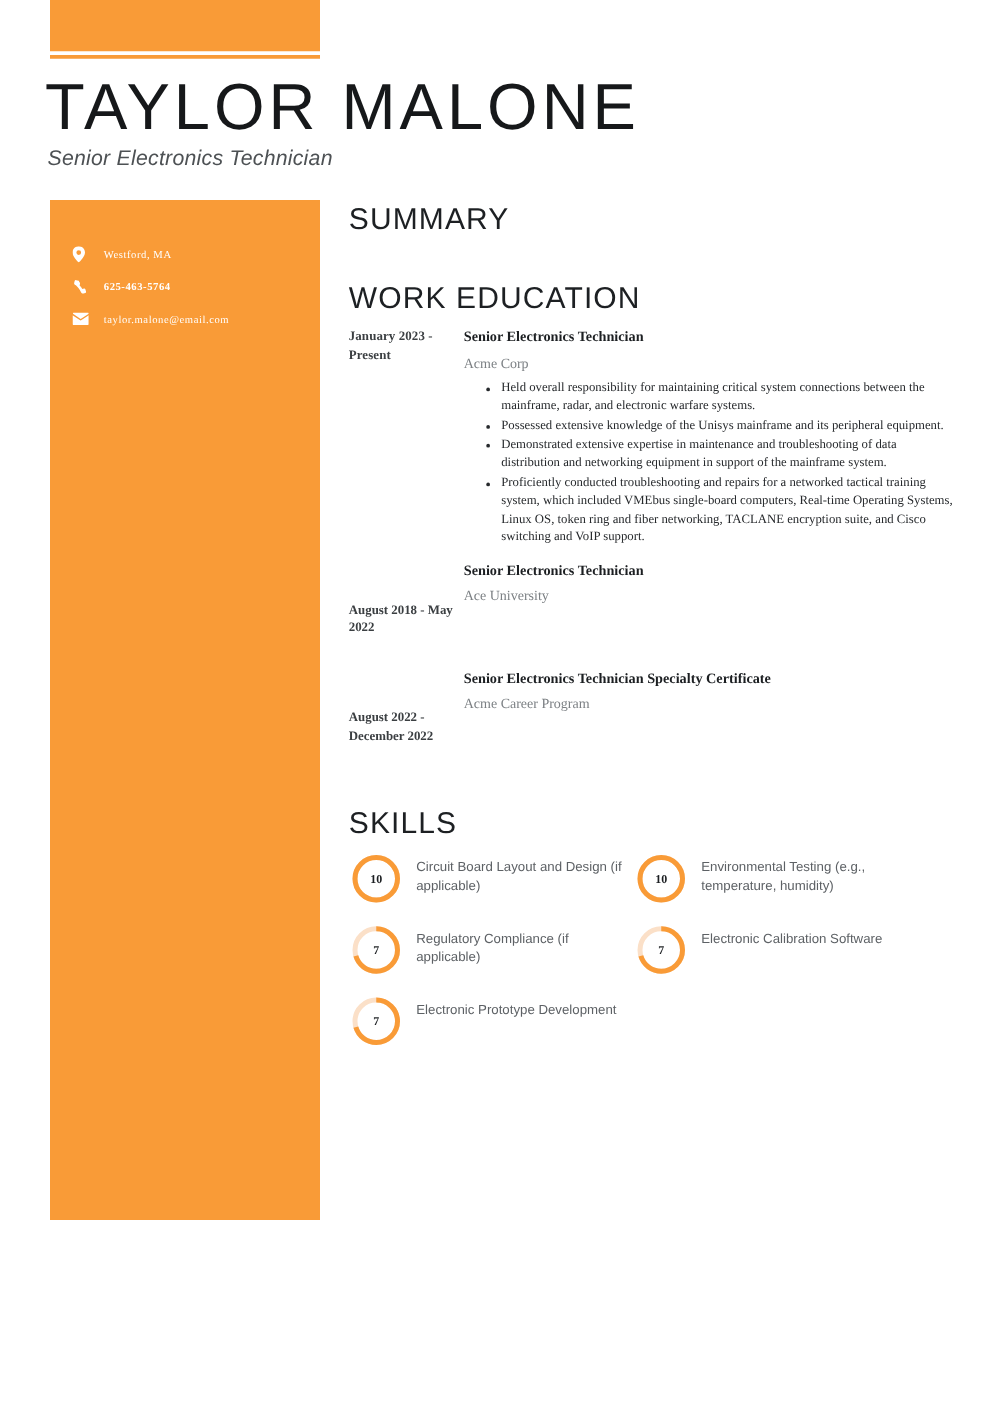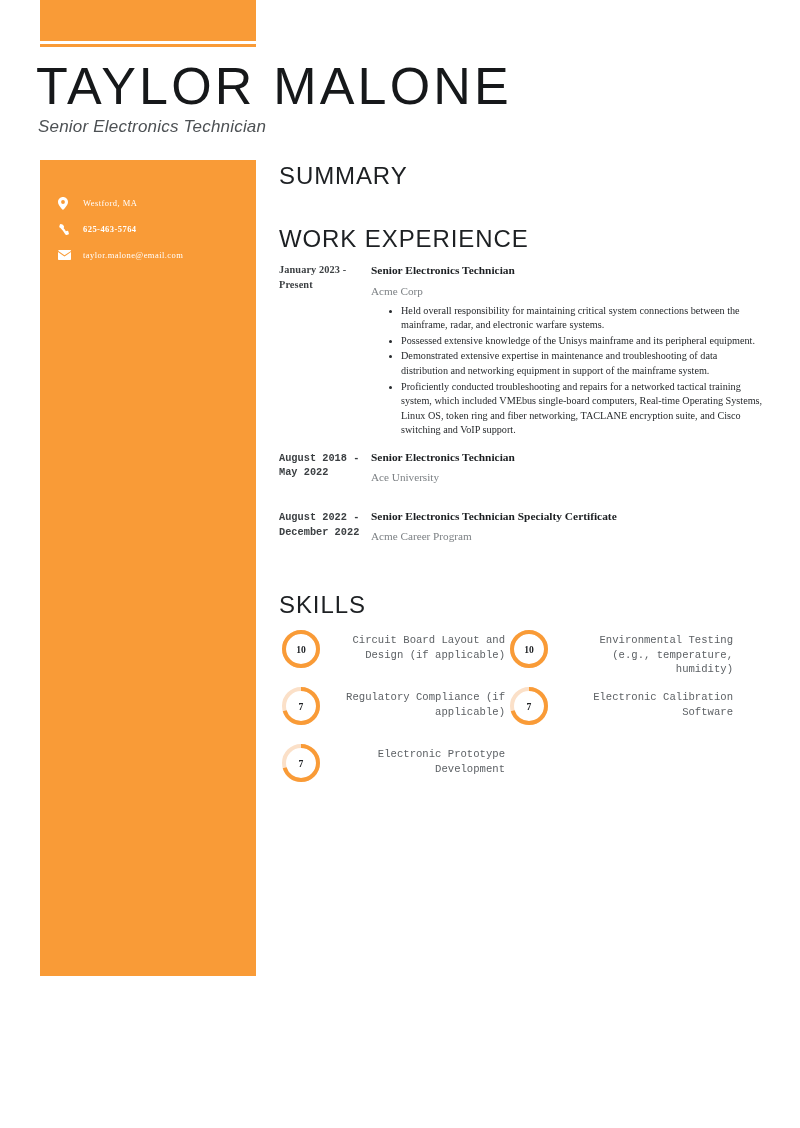--- a/index.html
+++ b/index.html
@@ -194,25 +194,26 @@
 
   
   #edu-title { margin-top: 36px; }
 
   .edu-entry {
     display: flex;
     margin-top: 12px;
   }
   .edu-dates {
     flex: 0 0 92px;
-    font-family: Liberation Mono, monospace;
+    font-family: Liberation Serif, serif;
     font-weight: bold;
     font-size: 10.3px;
     line-height: 1.42;
     color: #3b3f42;
+    margin-top: 31px;
   }
   .edu-role {
     font-family: "Liberation Serif", serif;
     font-weight: bold;
     font-size: 11.4px;
     color: #1c1f22;
     line-height: 1.2;
   }
   .edu-org {
     font-family: "Liberation Serif", serif;
@@ -252,26 +253,25 @@
     align-items: center;
     justify-content: center;
     font-family: "Liberation Serif", serif;
     font-weight: bold;
     font-size: 9.6px;
     color: #1c1f22;
   }
   .skill-label {
     margin-left: 10px;
     padding-top: 6px;
-    font-family: Liberation Mono, monospace;
+    font-family: Liberation Sans, sans-serif;
     font-size: 10.6px;
     line-height: 1.38;
     color: #5d6165;
     width: 172px;
-    text-align: right;
   }
 </style>
 </head>
 <body>
 
 <div id="top-band"></div>
 <div id="top-rule"></div>
 
 <div id="name">TAYLOR MALONE</div>
 <div id="job-title">Senior Electronics Technician</div>
@@ -307,21 +307,21 @@
 
 </aside>
 
 <main id="main">
 
   <section class="section">
     <h2 class="section-title">SUMMARY</h2>
   </section>
 
   <section class="section">
-    <h2 id="work-title" class="section-title">WORK EXPERIENCE</h2>
+    <h2 id="work-title" class="section-title">WORK EDUCATION</h2>
 
     <div class="entry">
       <div class="entry-dates">January 2023 - Present</div>
       <div class="entry-body">
         <div class="entry-role">Senior Electronics Technician</div>
         <div class="entry-org">Acme Corp</div>
         <ul class="bullets">
           <li>Held overall responsibility for maintaining critical system connections between the mainframe, radar, and electronic warfare systems.</li>
           <li>Possessed extensive knowledge of the Unisys mainframe and its peripheral equipment.</li>
           <li>Demonstrated extensive expertise in maintenance and troubleshooting of data distribution and networking equipment in support of the mainframe system.</li>

